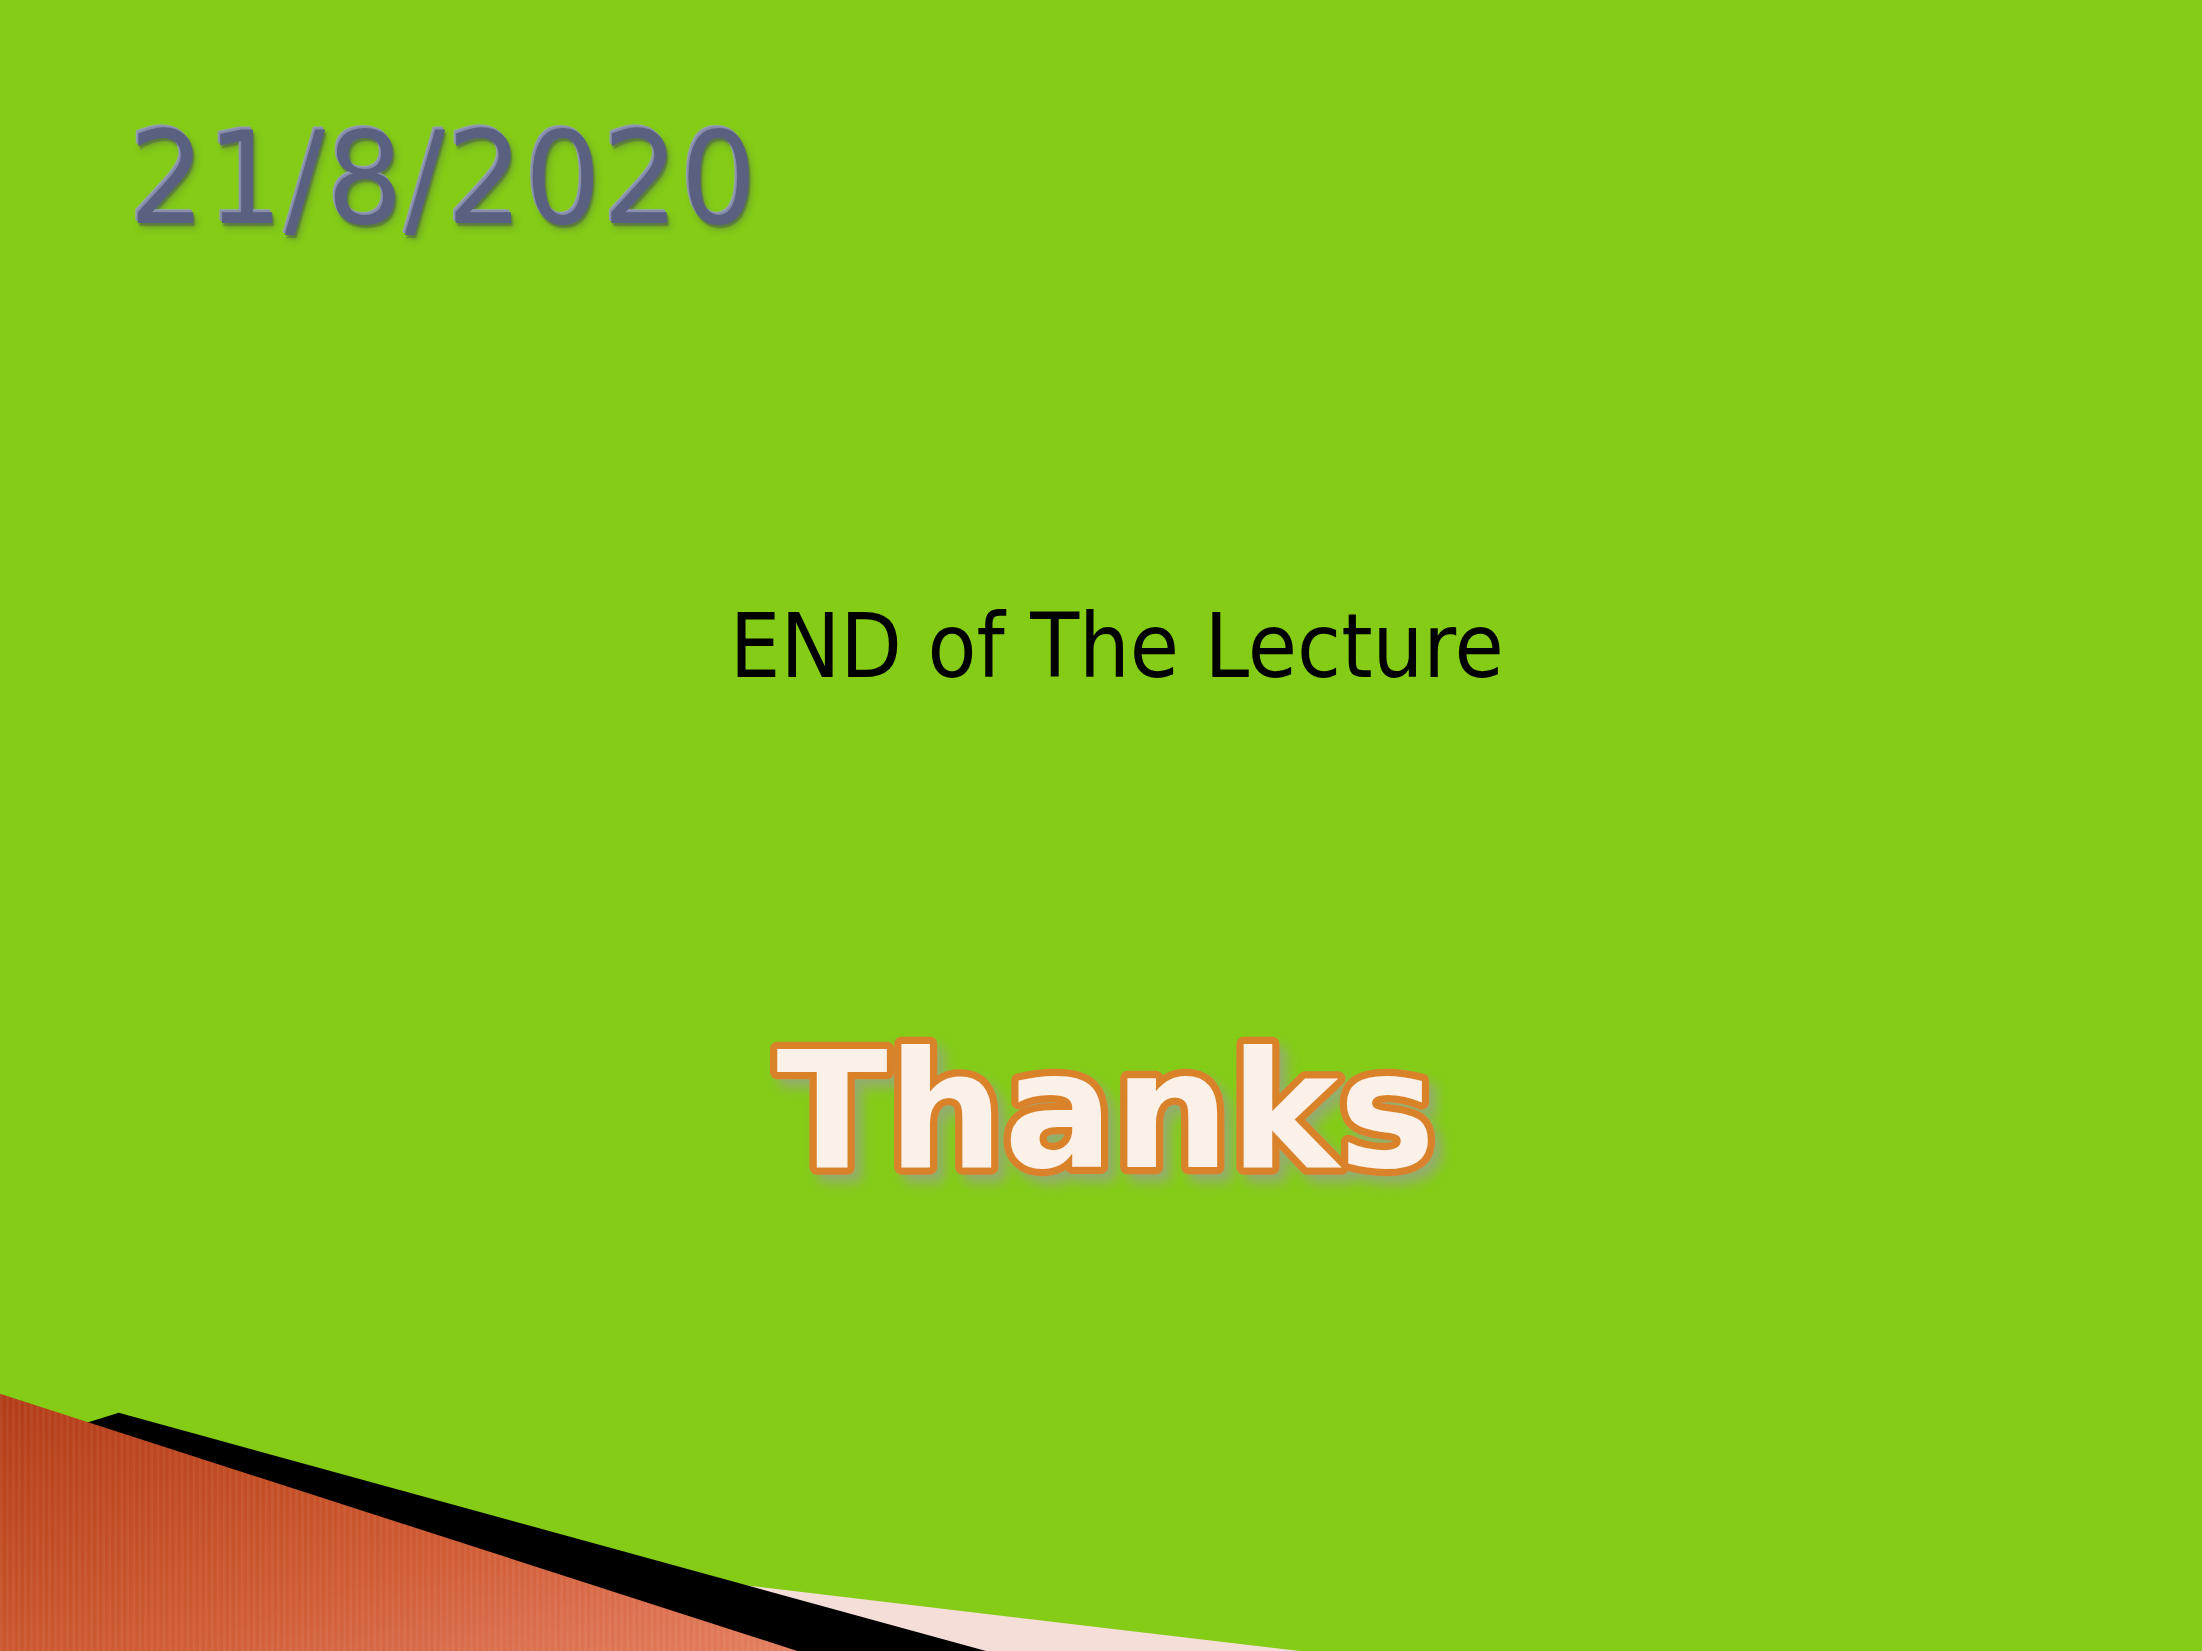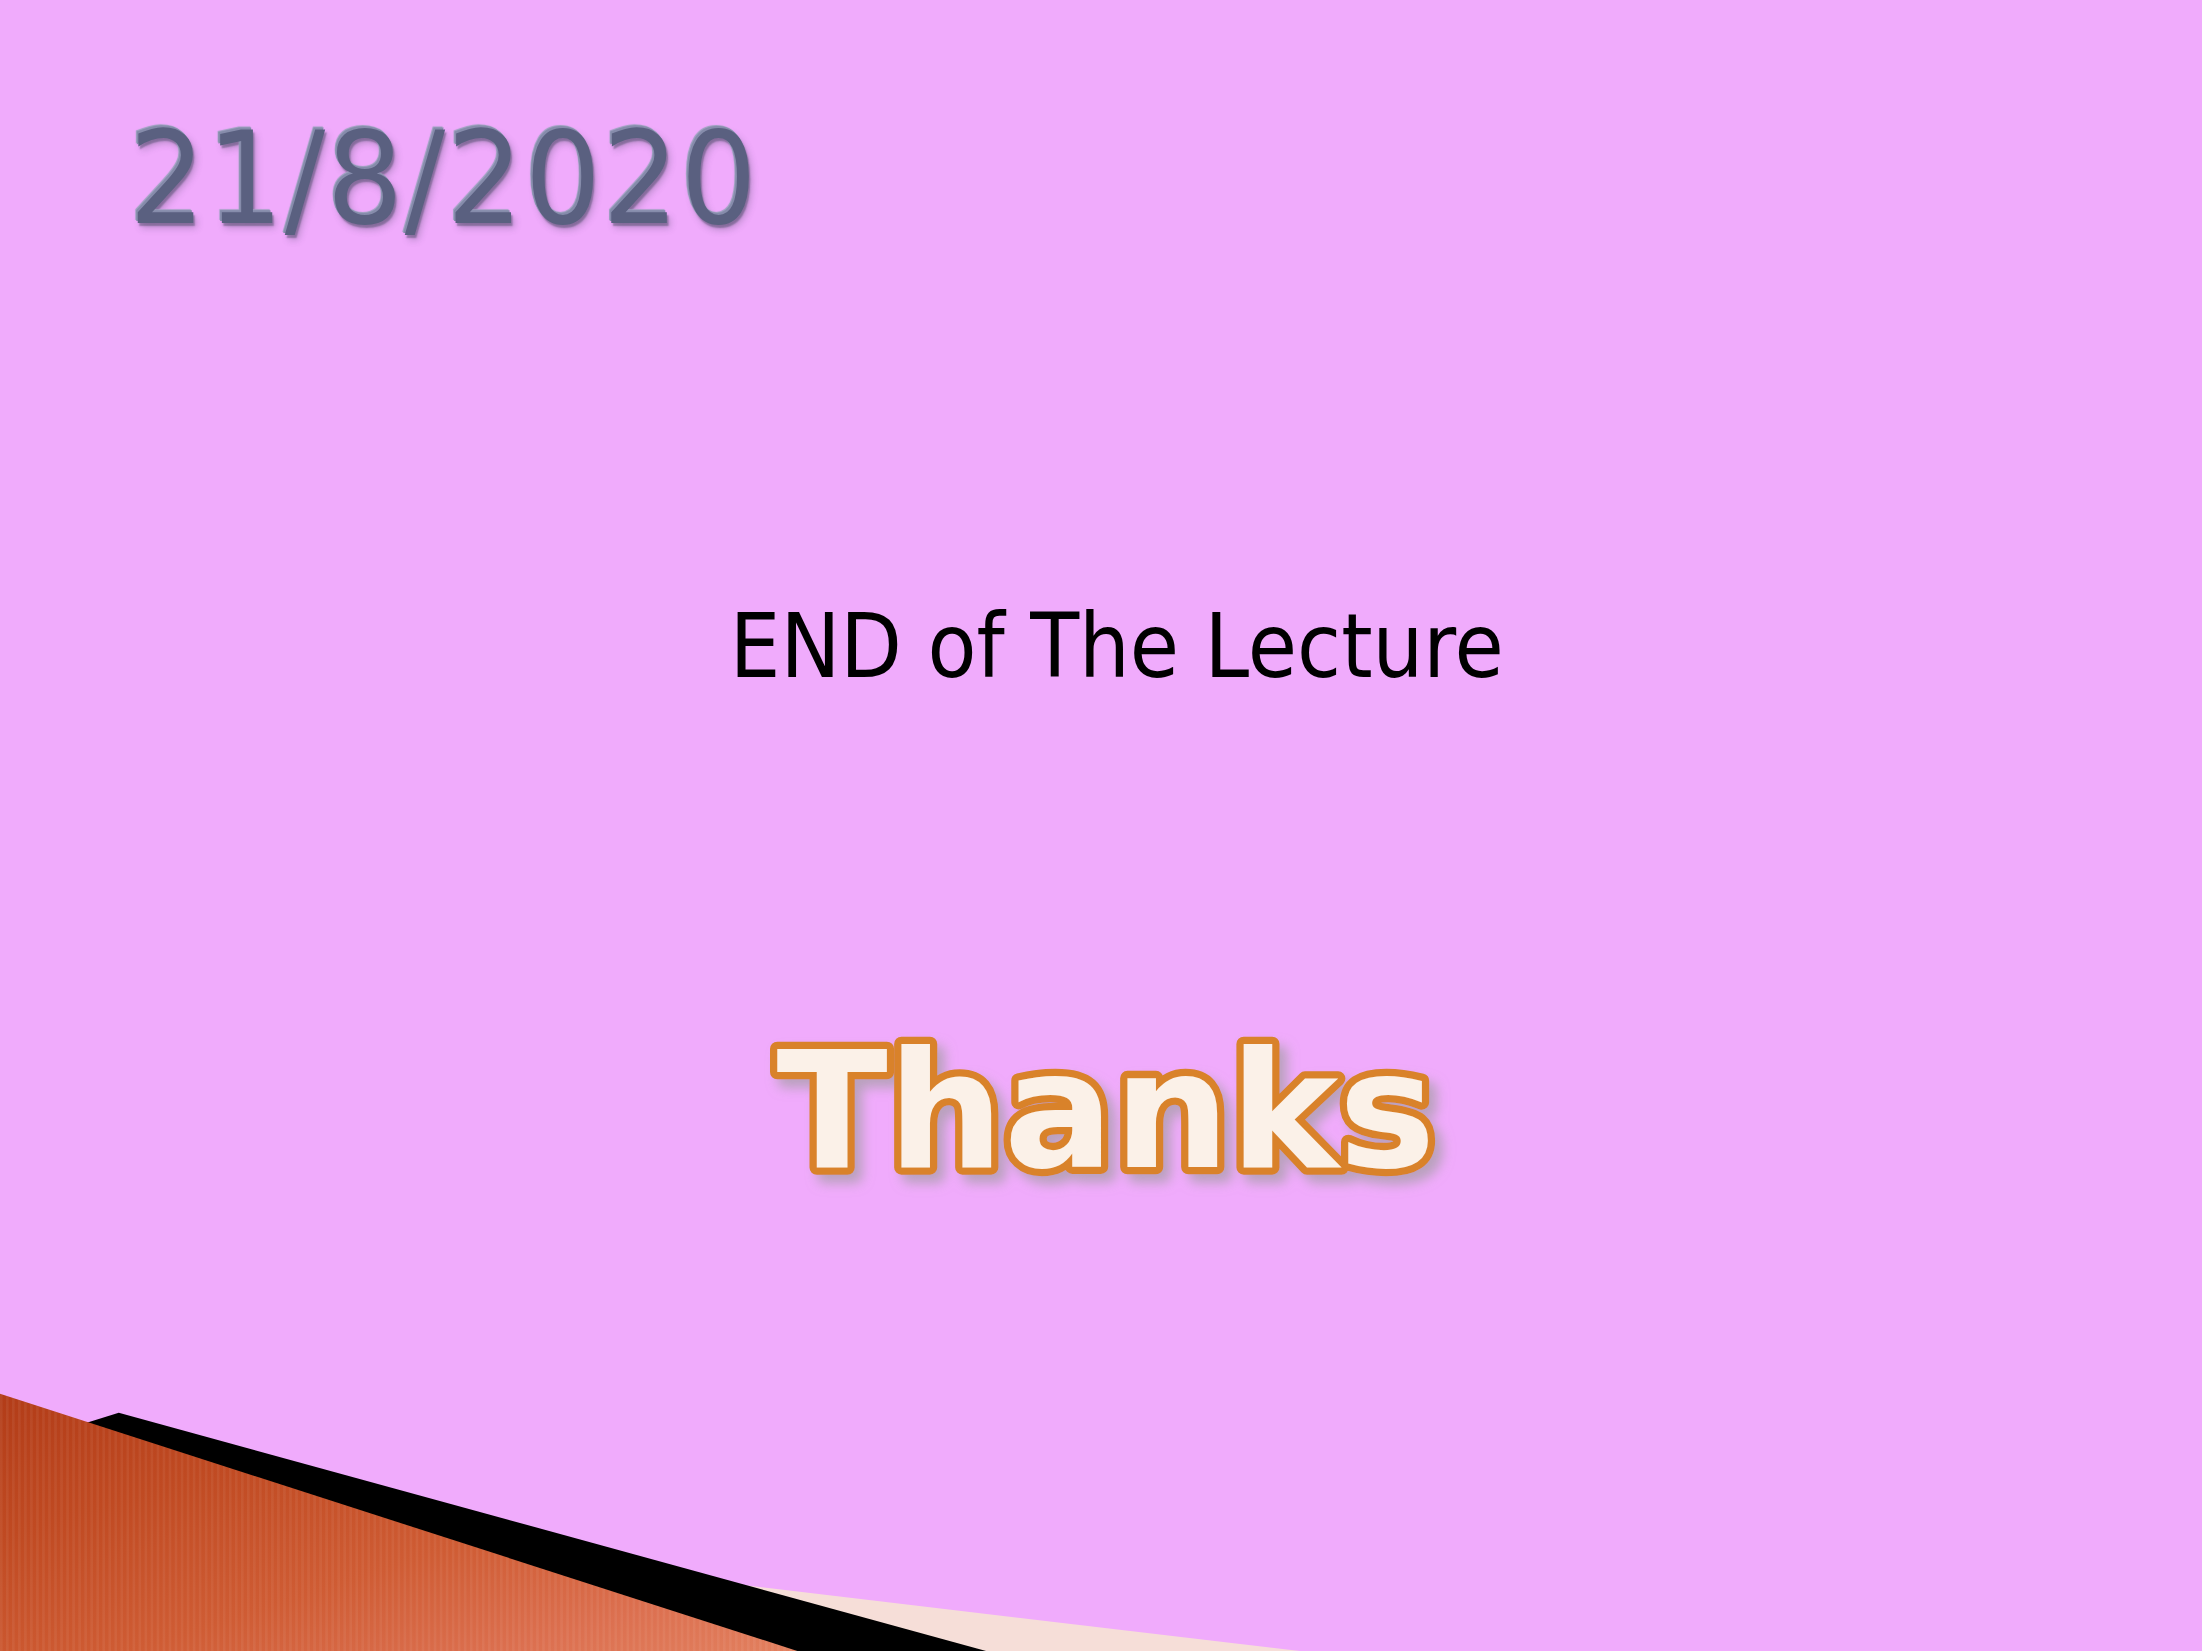--- a/index.html
+++ b/index.html
@@ -13,21 +13,21 @@
     height: 1652px;
     overflow: hidden;
     font-family: "Liberation Sans", sans-serif;
   }
 
   
   .slide {
     position: relative;
     width: 2203px;
     height: 1652px;
-    background: #f0abfc;
+    background: #84cc16;
     overflow: hidden;
   }
 
   
   .date-text {
     position: absolute;
     left: 129px;
     top: 102px;
     font-family: "DejaVu Sans", sans-serif;
     font-size: 129px;

